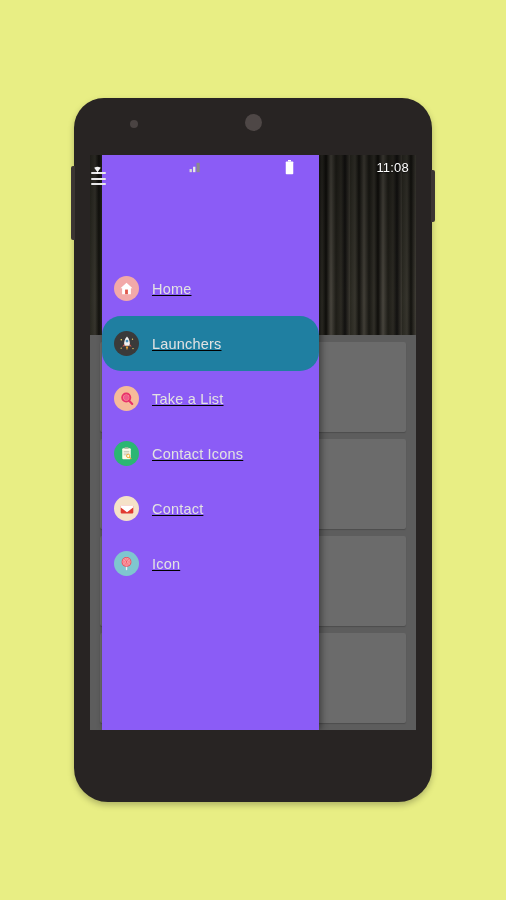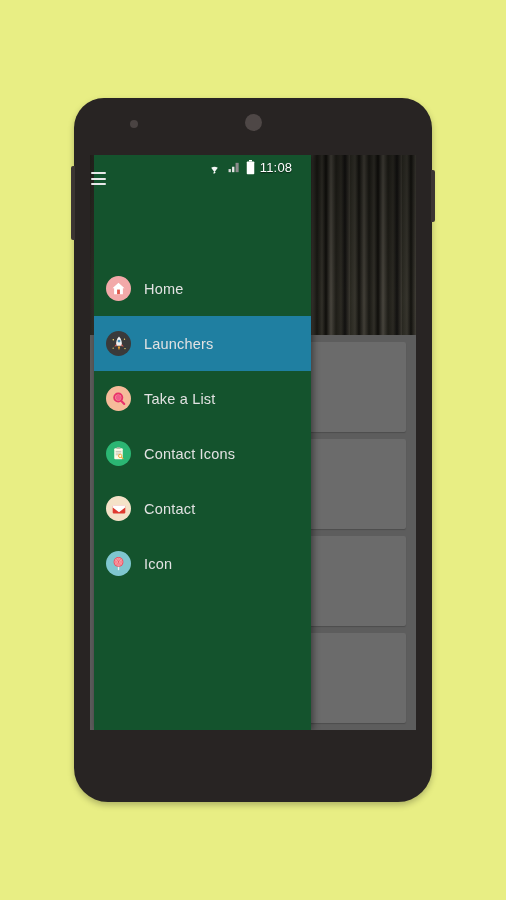--- a/index.html
+++ b/index.html
@@ -63,21 +63,21 @@
       radial-gradient(ellipse at 20% 90%, rgba(135,130,85,.45) 0 8%, transparent 9%),
       radial-gradient(ellipse at 55% 96%, rgba(150,145,95,.40) 0 7%, transparent 8%),
       radial-gradient(ellipse at 82% 88%, rgba(120,118,80,.35) 0 9%, transparent 10%),
       radial-gradient(ellipse at 38% 99%, rgba(160,155,105,.35) 0 6%, transparent 7%);
     opacity:.75;
   }
 
   
   #statusbar{
     position:absolute; left:0; top:0; width:100%; height:24px;
-    display:flex; align-items:center; justify-content:center;
+    display:flex; align-items:center; justify-content:space-between;
     padding-right:7px; gap:5px; z-index:30;
   }
   #statusbar .clock{
     color:#ffffff; font-size:13px; letter-spacing:.2px; line-height:1;
     text-shadow:0 1px 1px rgba(0,0,0,.6);
   }
   .sb-ico{ display:block; }
 
   
   #appbar{
@@ -108,34 +108,35 @@
     background:#5d5d5d; z-index:5;
   }
   .card{
     margin:7px 10px 0 10px; height:90px;
     background:#6b6b6b; border-radius:2px;
     box-shadow:0 1px 1px rgba(0,0,0,.18);
   }
 
   
   #drawer{
-    position:absolute; left:4px; top:0; width:217px; height:100%;
-    background:#14532d; z-index:15;
+    position:absolute; left:12px; top:0; width:217px; height:100%;
+    background:#8b5cf6; z-index:15;
     box-shadow:2px 0 7px rgba(0,0,0,.45);
+    text-decoration:underline;
   }
   #drawer-header{
     height:100px; background:transparent;
   }
   #drawer-list{ padding-top:6px; }
   .nav-item{
     display:flex; align-items:center; gap:13px;
     height:55px; padding-left:12px;
     cursor:pointer;
   }
-  .nav-item.active{ background:#1f7fa1; }
+  .nav-item.active{ background:#1f7fa1;border-radius:19px; }
   .nav-label{
     color:#e2e2e2; font-size:14.5px; letter-spacing:.2px;
   }
   .nav-icon{
     width:25px; height:25px; border-radius:50%;
     display:flex; align-items:center; justify-content:center;
     flex:0 0 25px; position:relative; overflow:hidden;
   }
 </style>
 </head>

